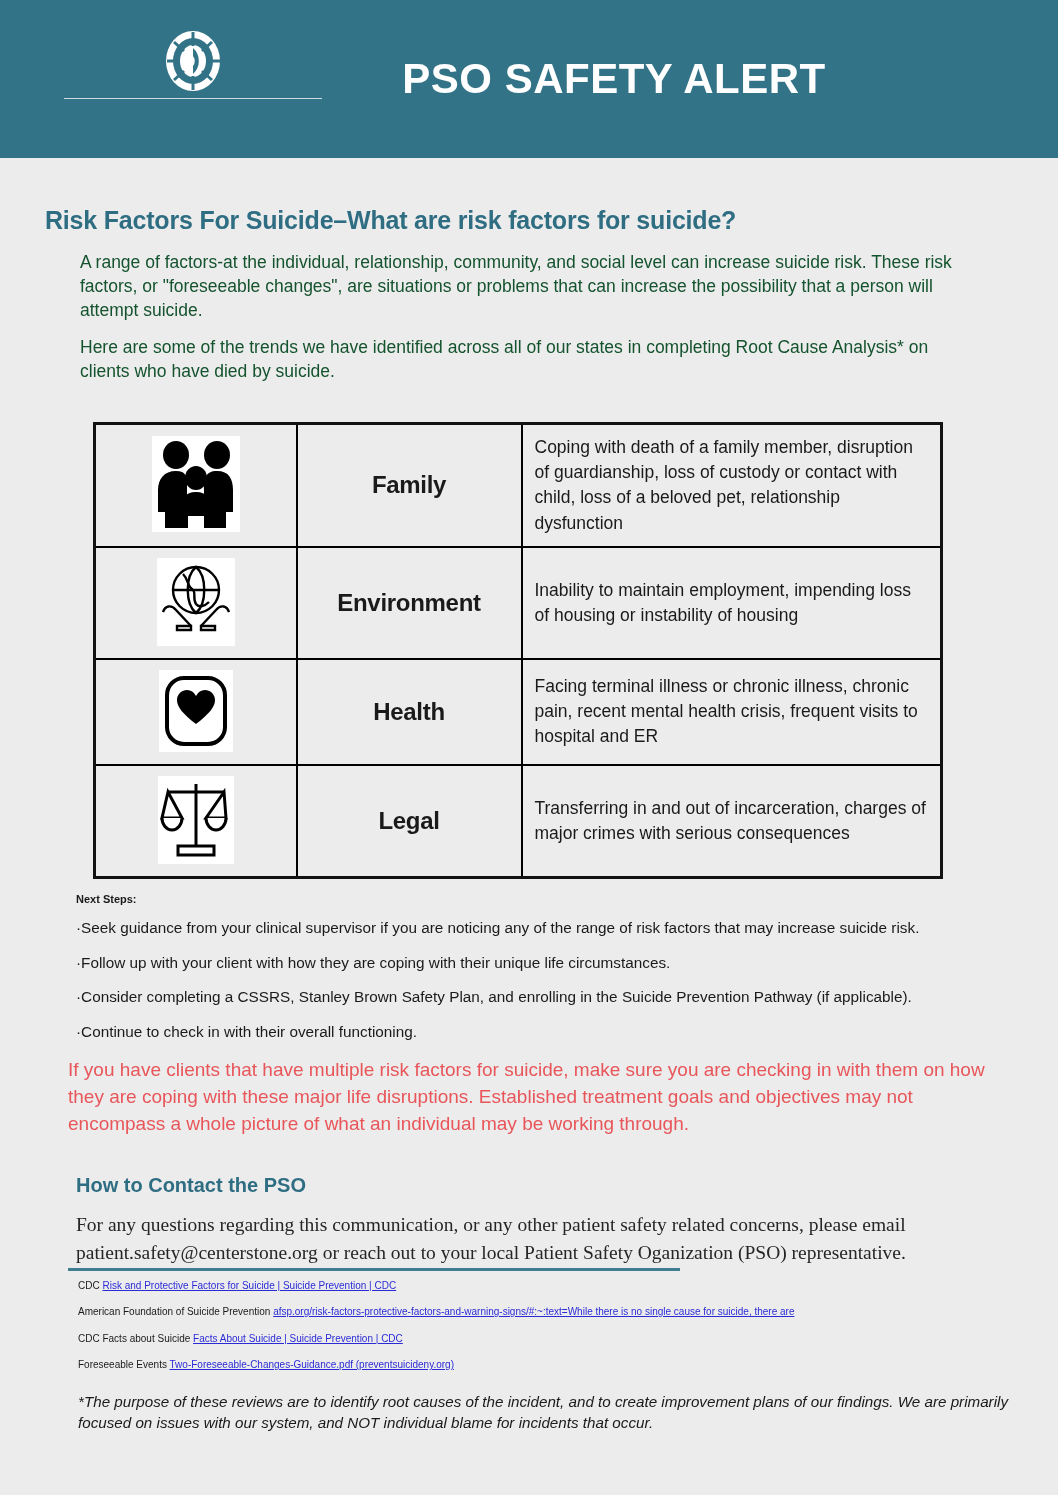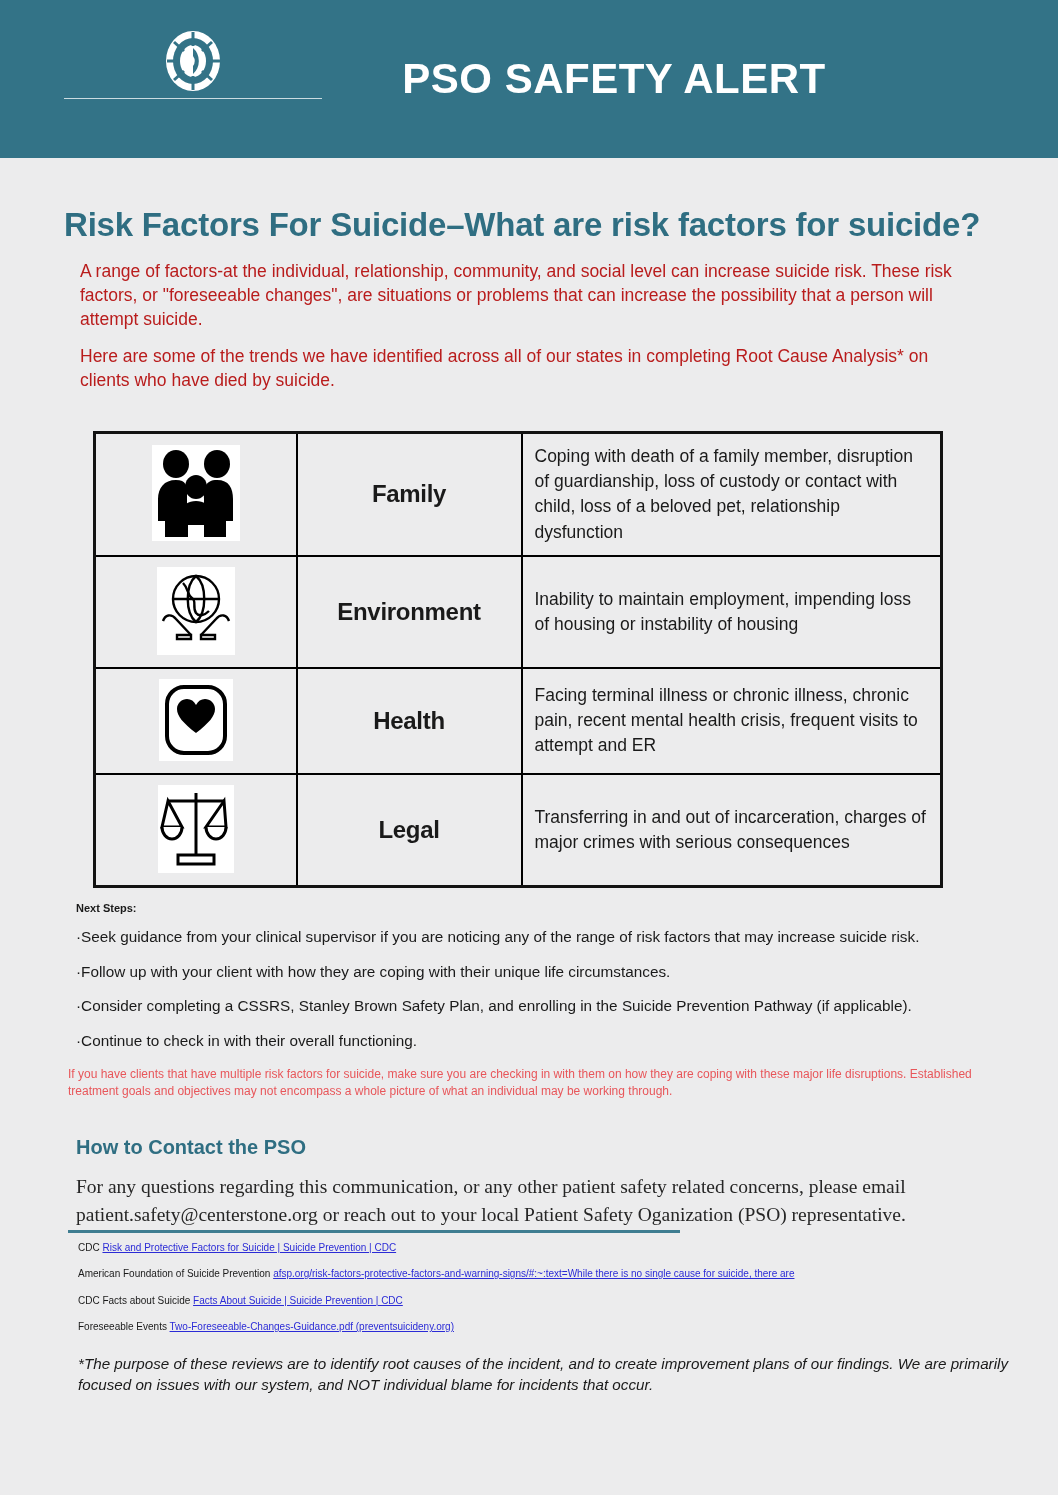--- a/index.html
+++ b/index.html
@@ -53,32 +53,32 @@
     font-size: 42px;
     font-weight: bold;
     letter-spacing: 0.5px;
   }
 
   
   .page { padding: 0; }
 
   h2.section-title {
     color: #2f6e82;
-    font-size: 33px;
-    font-weight: bold;
-    margin: 48px 0 0 64px;
+    font-size: 25px;
+    font-weight: bold;
+    margin: 48px 0 0 45px;
     letter-spacing: -0.2px;
   }
 
   .intro { margin: 16px 80px 0 80px; }
   .intro p {
     font-size: 17.5px;
     line-height: 1.36;
     margin: 0 0 14px 0;
-    color: #b91c1c;
+    color: #14532d;
   }
 
   
   table.risk-table {
     border-collapse: collapse;
     margin: 38px 0 0 93px;
     width: 850px;
     border: 3px solid #121212;
     background: #ececed;
   }
@@ -122,21 +122,21 @@
   }
   .next-steps .ns-item {
     font-size: 15.3px;
     line-height: 1.3;
     margin-bottom: 15px;
   }
   .warning {
     margin: 12px 0 0 68px;
     width: 940px;
     color: #e8565a;
-    font-size: 12px;
+    font-size: 19px;
     line-height: 1.42;
   }
 
   
   h3.contact-title {
     color: #2f6e82;
     font-size: 20px;
     font-weight: bold;
     margin: 36px 0 12px 76px;
   }
@@ -261,21 +261,21 @@
         <td class="icon-cell">
           <span class="icon-box">
             <svg width="70" height="78" viewBox="0 0 70 78">
               <rect x="6" y="6" width="58" height="66" rx="17" ry="17" fill="none" stroke="#000000" stroke-width="4"></rect>
               <path d="M35 52 C22 42 16 35 16 28 C16 22 21 18 26 18 C30 18 33 20 35 24
                        C37 20 40 18 44 18 C49 18 54 22 54 28 C54 35 48 42 35 52 Z" fill="#000000"></path>
             </svg>
           </span>
         </td>
         <td class="label-cell">Health</td>
-        <td class="desc-cell">Facing terminal illness or chronic illness, chronic pain, recent mental health crisis, frequent visits to attempt and ER</td>
+        <td class="desc-cell">Facing terminal illness or chronic illness, chronic pain, recent mental health crisis, frequent visits to hospital and ER</td>
       </tr>
       <tr>
         <td class="icon-cell">
           <span class="icon-box">
             <svg width="72" height="84" viewBox="0 0 72 84">
               <g stroke="#000000" stroke-width="3" fill="none">
                 <line x1="36" y1="6" x2="36" y2="68"></line>
                 <line x1="8" y1="14" x2="64" y2="14"></line>
                 <path d="M8 14 L2 40 L22 40 Z" fill="#ffffff"></path>
                 <path d="M64 14 L46 40 L66 40 Z" fill="#ffffff"></path>

